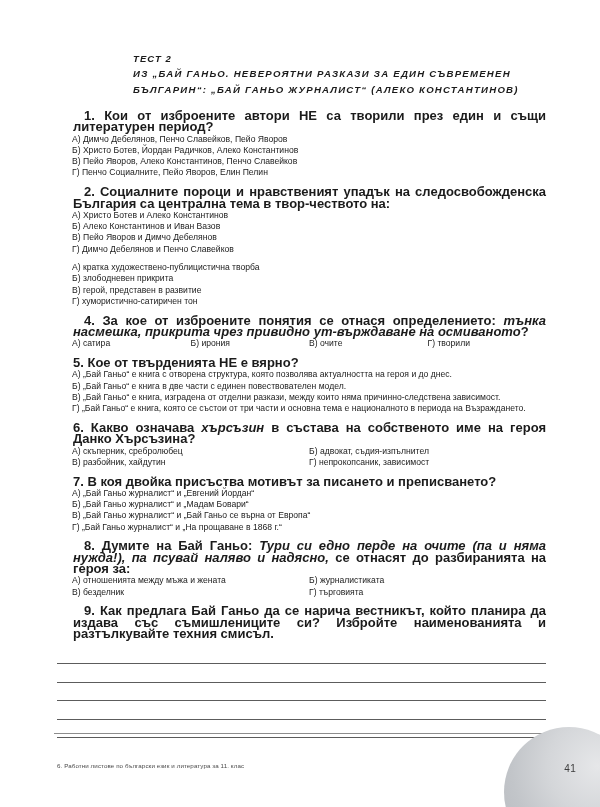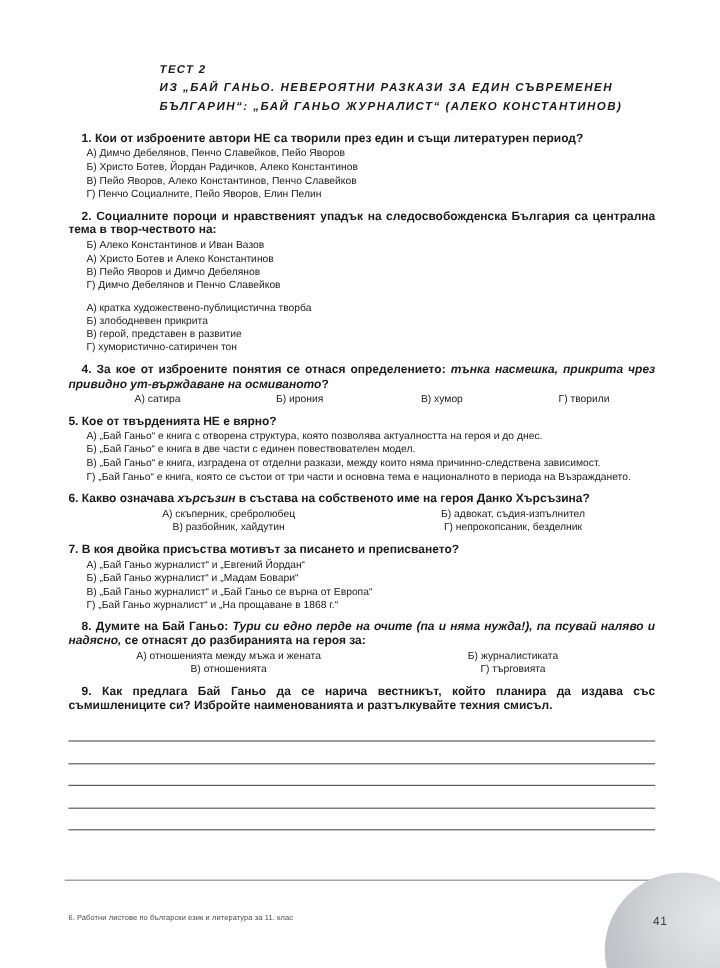--- a/index.html
+++ b/index.html
@@ -53,43 +53,43 @@
     position: absolute;
     left: 57px;
     top: 110px;
     width: 489px;
   }
 
   .q-block {
     margin-bottom: 7.5px;
   }
   .q-stem {
-    font-size: 10px;
+    font-size: 13px;
     font-weight: bold;
     line-height: 11.4px;
-    margin: 0 0 1px 0;
+    margin: 0 0 1px 16px;
     text-indent: 11px;
     text-align: justify;
   }
   .q-stem.no-indent { text-indent: 0; }
   .q-stem i { font-style: italic; }
 
   .opt {
     font-size: 8.6px;
     line-height: 11.2px;
     margin: 0;
     padding-left: 15px;
   }
 
   
   .opt-row {
     display: flex;
     padding-left: 15px;
   }
-  .opt-row .opt { padding-left: 0; text-align: center; }
+  .opt-row .opt { padding-left: 0; }
   .cols-2 .opt { width: 50%; }
   .cols-4 .opt { width: 25%; }
 
   
   .answer-lines {
     margin-top: 6px;
   }
   .answer-line {
     border-bottom: 1px solid #5c5c5c;
     height: 17.5px;
@@ -116,21 +116,21 @@
     position: absolute;
     right: -34px;
     bottom: -50px;
     width: 130px;
     height: 130px;
     border-radius: 50%;
     background: radial-gradient(circle at 72% 30%, #e6e7e9 0%, #d4d6d9 38%, #c2c5c9 66%, #b5b8bd 100%);
   }
   .page-number {
     position: absolute;
-    right: 44px;
+    right: 24px;
     bottom: 33px;
     font-size: 10px;
     color: #3c3c3c;
     letter-spacing: 0.3px;
   }
 </style>
 </head>
 <body>
 
 <div class="page">
@@ -146,79 +146,79 @@
     <div class="q-block">
       <p class="q-stem">1. Кои от изброените автори НЕ са творили през един и същи литературен период?</p>
       <p class="opt">А) Димчо Дебелянов, Пенчо Славейков, Пейо Яворов</p>
       <p class="opt">Б) Христо Ботев, Йордан Радичков, Алеко Константинов</p>
       <p class="opt">В) Пейо Яворов, Алеко Константинов, Пенчо Славейков</p>
       <p class="opt">Г) Пенчо Социалните, Пейо Яворов, Елин Пелин</p>
     </div>
 
     <div class="q-block">
       <p class="q-stem">2. Социалните пороци и нравственият упадък на следосвобожденска България са централна тема в твор-чеството на:</p>
+      <p class="opt">А) Христо Ботев и Алеко Константинов</p>
       <p class="opt">Б) Алеко Константинов и Иван Вазов</p>
-      <p class="opt">А) Христо Ботев и Алеко Константинов</p>
       <p class="opt">В) Пейо Яворов и Димчо Дебелянов</p>
       <p class="opt">Г) Димчо Дебелянов и Пенчо Славейков</p>
     </div>
 
     <div class="q-block">
       <p class="opt">А) кратка художествено-публицистична творба</p>
       <p class="opt">Б) злободневен прикрита</p>
       <p class="opt">В) герой, представен в развитие</p>
       <p class="opt">Г) хумористично-сатиричен тон</p>
     </div>
 
     <div class="q-block">
       <p class="q-stem"><span>4. За кое от изброените понятия се отнася определението: </span><i>тънка насмешка, прикрита чрез привидно ут-върждаване на осмиваното</i><span>?</span></p>
       <div class="opt-row cols-4">
         <p class="opt">А) сатира</p>
         <p class="opt">Б) ирония</p>
-        <p class="opt">В) хумор</p>
+        <p class="opt">В) очите</p>
         <p class="opt">Г) творили</p>
       </div>
     </div>
 
     <div class="q-block">
       <p class="q-stem no-indent">5. Кое от твърденията НЕ е вярно?</p>
       <p class="opt">А) „Бай Ганьо“ е книга с отворена структура, която позволява актуалността на героя и до днес.</p>
       <p class="opt">Б) „Бай Ганьо“ е книга в две части с единен повествователен модел.</p>
       <p class="opt">В) „Бай Ганьо“ е книга, изградена от отделни разкази, между които няма причинно-следствена зависимост.</p>
       <p class="opt">Г) „Бай Ганьо“ е книга, която се състои от три части и основна тема е националното в периода на Възраждането.</p>
     </div>
 
     <div class="q-block">
       <p class="q-stem no-indent"><span>6. Какво означава </span><i>хърсъзин</i><span> в състава на собственото име на героя Данко Хърсъзина?</span></p>
       <div class="opt-row cols-2">
         <p class="opt">А) скъперник, сребролюбец</p>
         <p class="opt">Б) адвокат, съдия-изпълнител</p>
       </div>
       <div class="opt-row cols-2">
         <p class="opt">В) разбойник, хайдутин</p>
-        <p class="opt">Г) непрокопсаник, безделник</p>
+        <p class="opt">Г) непрокопсаник, зависимост</p>
       </div>
     </div>
 
     <div class="q-block">
       <p class="q-stem no-indent">7. В коя двойка присъства мотивът за писането и преписването?</p>
       <p class="opt">А) „Бай Ганьо журналист“ и „Евгений Йордан“</p>
       <p class="opt">Б) „Бай Ганьо журналист“ и „Мадам Бовари“</p>
       <p class="opt">В) „Бай Ганьо журналист“ и „Бай Ганьо се върна от Европа“</p>
       <p class="opt">Г) „Бай Ганьо журналист“ и „На прощаване в 1868 г.“</p>
     </div>
 
     <div class="q-block">
       <p class="q-stem"><span>8. Думите на Бай Ганьо: </span><i>Тури си едно перде на очите (па и няма нужда!), па псувай наляво и надясно,</i><span> се отнасят до разбиранията на героя за:</span></p>
       <div class="opt-row cols-2">
         <p class="opt">А) отношенията между мъжа и жената</p>
         <p class="opt">Б) журналистиката</p>
       </div>
       <div class="opt-row cols-2">
-        <p class="opt">В) отношенията</p>
+        <p class="opt">В) безделник</p>
         <p class="opt">Г) търговията</p>
       </div>
     </div>
 
     <div class="q-block">
       <p class="q-stem">9. Как предлага Бай Ганьо да се нарича вестникът, който планира да издава със съмишлениците си? Избройте наименованията и разтълкувайте техния смисъл.</p>
       <div class="answer-lines">
         <div class="answer-line"></div>
         <div class="answer-line"></div>
         <div class="answer-line"></div>

